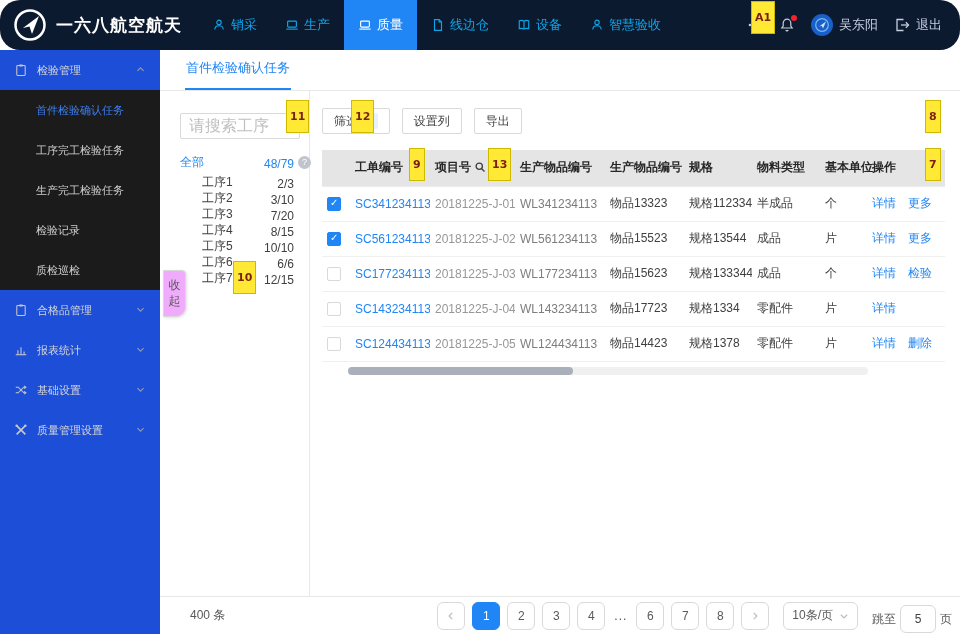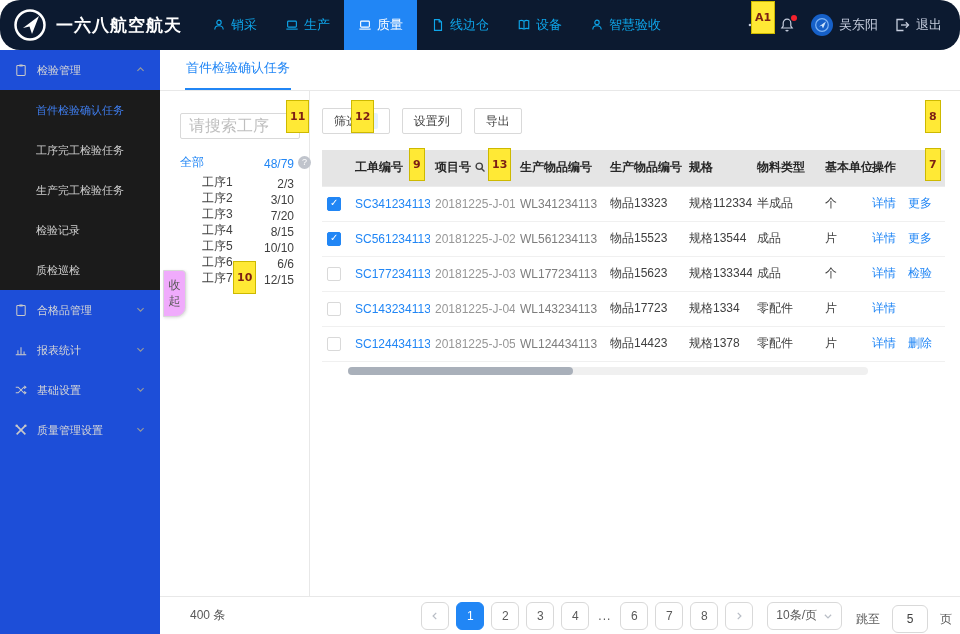--- a/index.html
+++ b/index.html
@@ -80,21 +80,21 @@
   
   .page-footer { position:absolute; left:0; right:0; bottom:0; height:38px; border-top:1px solid #e8e8e8; background:#fff; display:flex; align-items:center; padding:0 8px 0 30px; font-size:12px; color:#595959; }
   .pager { margin-left:auto; display:flex; align-items:center; gap:7px; }
   .pg-btn { min-width:28px; height:28px; border:1px solid #d9d9d9; border-radius:6px; background:#fff; display:flex; align-items:center; justify-content:center; font-size:12px; color:#595959; cursor:pointer; }
   .pg-btn.current { background:#2186f5; border-color:#2186f5; color:#fff; }
   .pg-btn.nav-arrow { color:#b9bec6; }
   .pg-btn.nav-arrow svg { width:10px; height:10px; }
   .pg-ellipsis { color:#595959; letter-spacing:1px; padding:0 2px; }
   .page-size { margin-left:14px; height:28px; border:1px solid #d9d9d9; border-radius:6px; display:flex; align-items:center; gap:6px; padding:0 8px; cursor:pointer; color:#595959; }
   .page-size svg { width:10px; height:10px; color:#b9bec6; }
-  .jump { display:flex; align-items:center; gap:12px; margin-left:14px;margin-top:7px; }
+  .jump { display:flex; align-items:center; gap:4px; margin-left:14px;margin-top:7px; }
   .jump-input { width:36px; height:28px; border:1px solid #d9d9d9; border-radius:6px; text-align:center; font-size:12px; color:#404040; font-family:"Liberation Sans",sans-serif; }
 
   
   .som { position:absolute; z-index:60; background:#ffe935; border:1px solid #cdb900; color:#7c1f14; font-family:"DejaVu Sans",sans-serif; font-weight:bold; font-size:11px; line-height:13px; padding:9px 3px; }
 </style>
 </head>
 <body>
 
 <div class="app">
 

